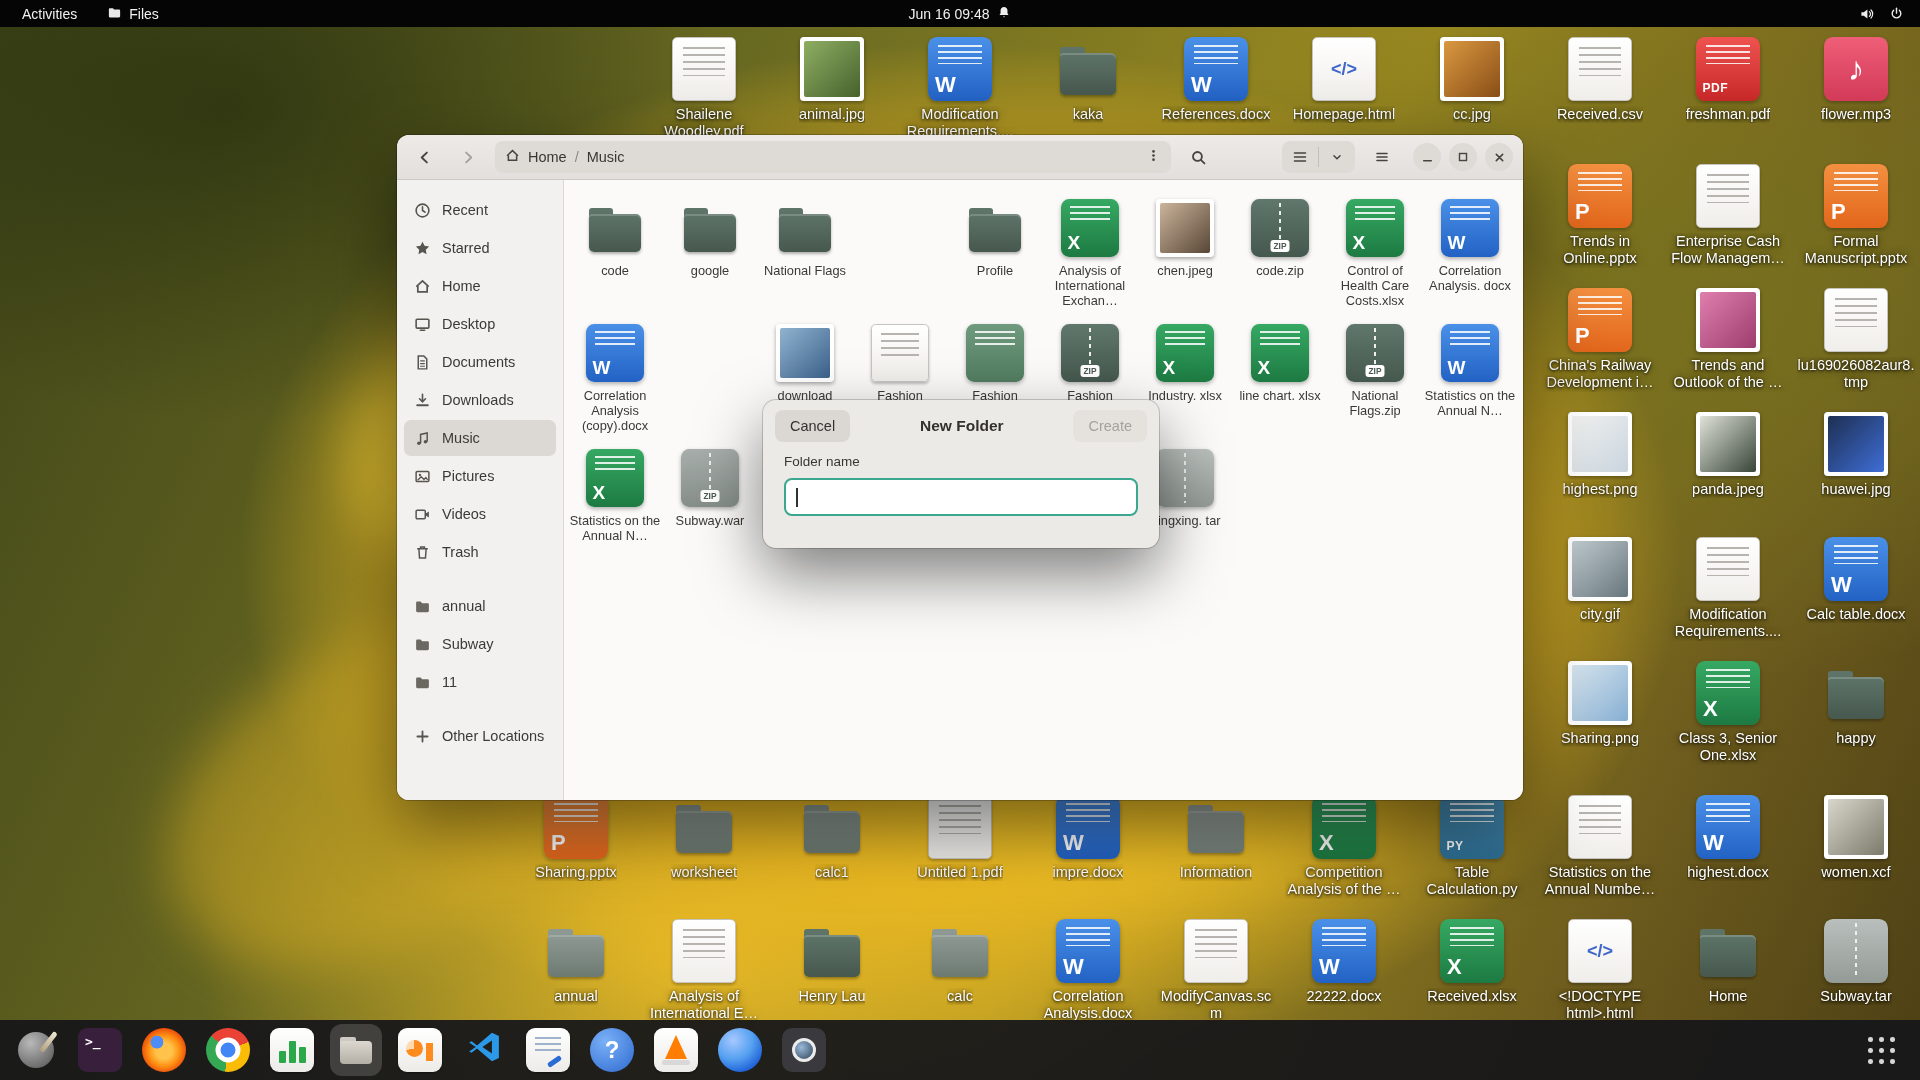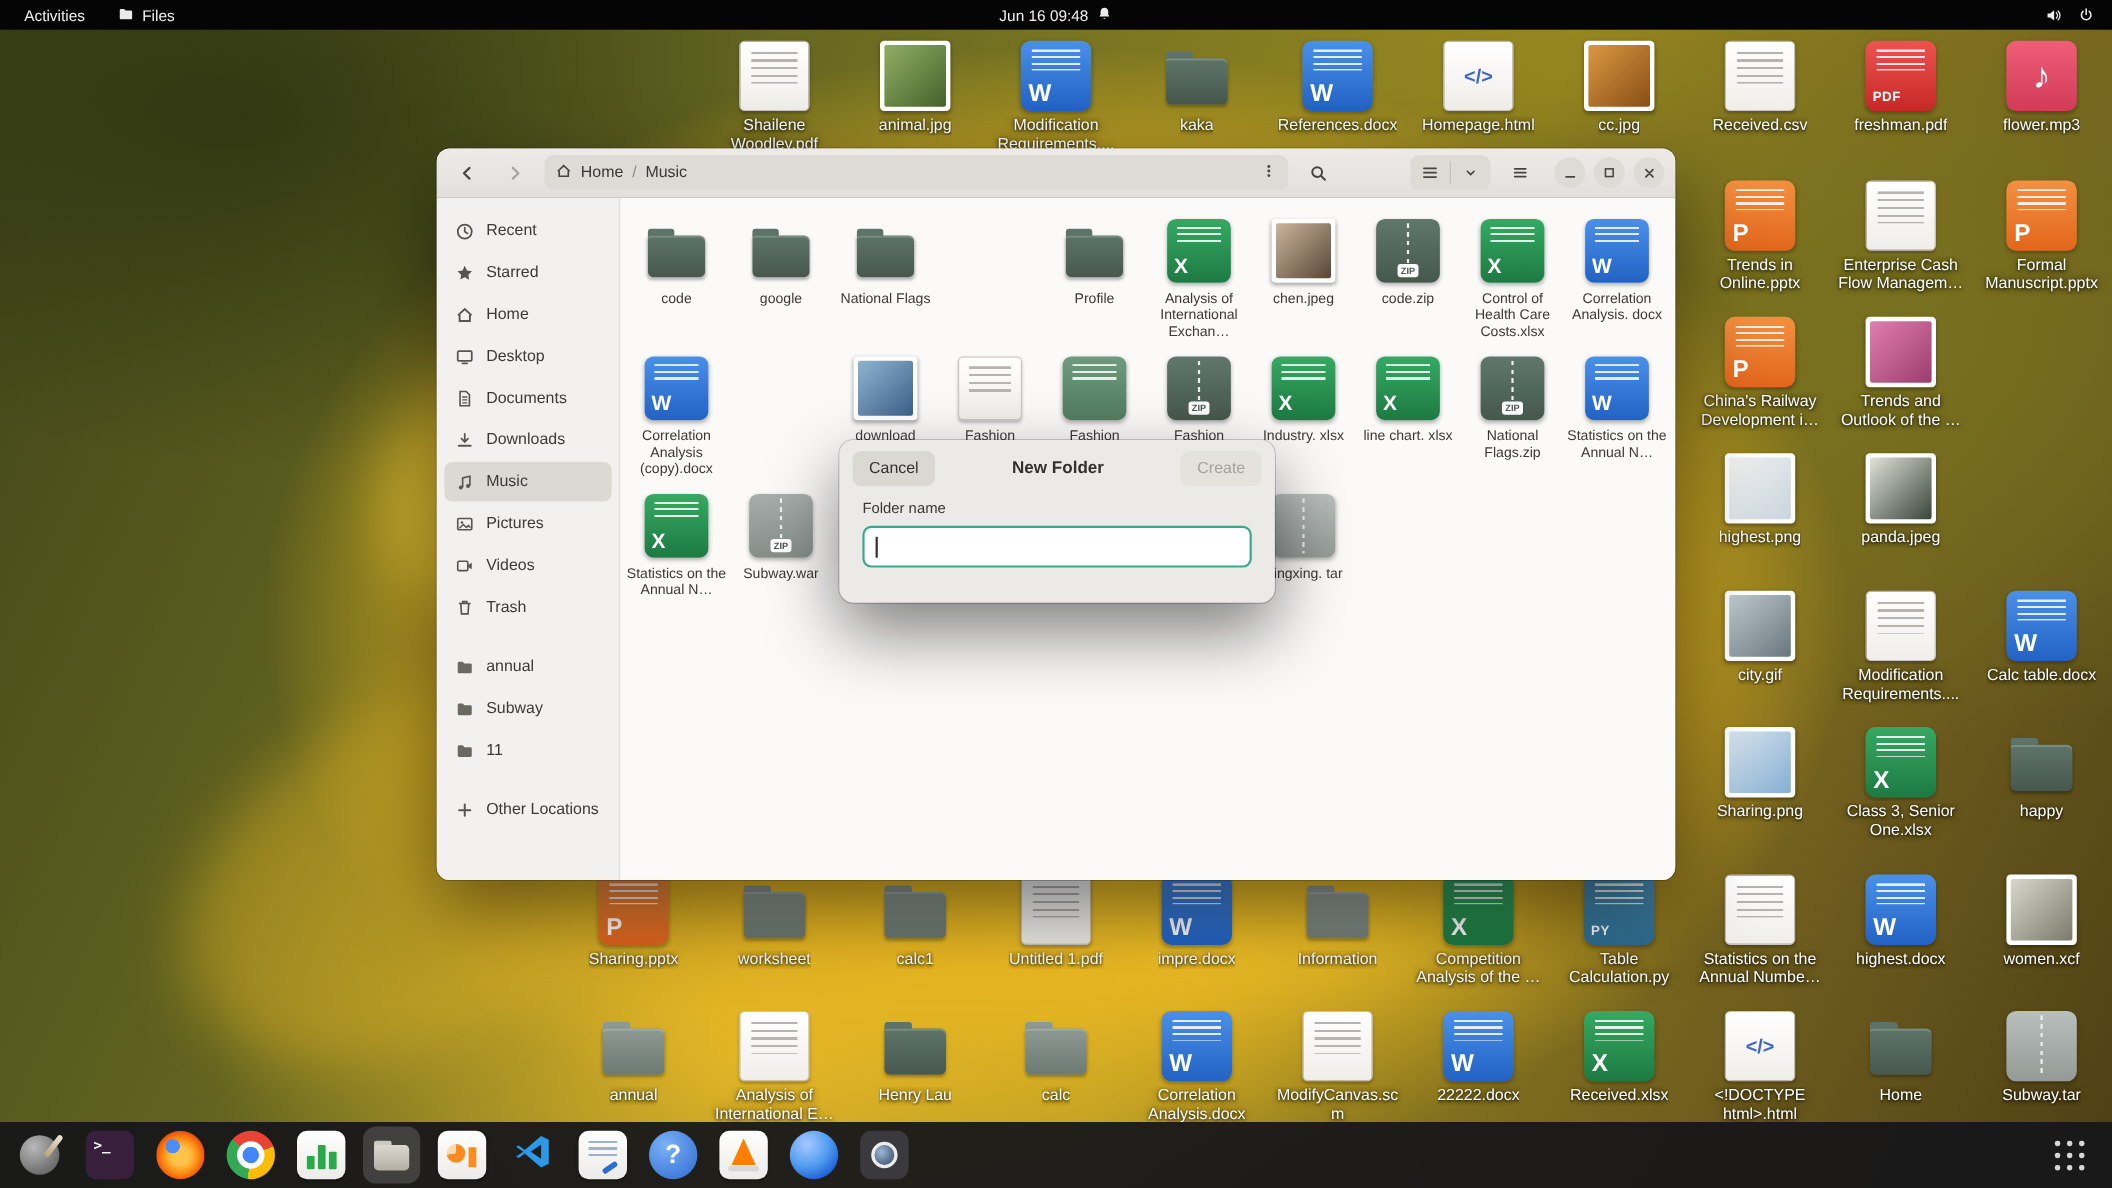--- a/index.html
+++ b/index.html
@@ -287,35 +287,51 @@
     <div class="desk-label">China's Railway Development i…</div>
     </div>
     <div class="desk-item" style="left: 1669px; top: 288px;">
     <div class="icon-box">
         <div class="fi fi-photo">
           <i style="background:linear-gradient(135deg,#e07fae,#9c3d6e)"></i>
         </div>
       </div>
     <div class="desk-label">Trends and Outlook of the …</div>
     </div>
+    <div class="desk-item" style="left: 1797px; top: 288px;">
+    <div class="icon-box">
+        <div class="fi fi-paper">
+          <i class="plines"></i>
+        </div>
+      </div>
+    <div class="desk-label">lu169026082aur8.tmp</div>
+    </div>
     <div class="desk-item" style="left: 1541px; top: 412px;">
     <div class="icon-box">
         <div class="fi fi-photo">
           <i style="background:linear-gradient(135deg,#f2f2f0,#c9d4de)"></i>
         </div>
       </div>
     <div class="desk-label">highest.png</div>
     </div>
     <div class="desk-item" style="left: 1669px; top: 412px;">
     <div class="icon-box">
         <div class="fi fi-photo">
           <i style="background:linear-gradient(135deg,#dfe2d8,#39453a)"></i>
         </div>
       </div>
     <div class="desk-label">panda.jpeg</div>
+    </div>
+    <div class="desk-item" style="left: 1797px; top: 412px;">
+    <div class="icon-box">
+        <div class="fi fi-photo">
+          <i style="background:linear-gradient(135deg,#1d2f52,#3f6ed6)"></i>
+        </div>
+      </div>
+    <div class="desk-label">huawei.jpg</div>
     </div>
     <div class="desk-item" style="left: 1541px; top: 537px;">
     <div class="icon-box">
         <div class="fi fi-photo">
           <i style="background:linear-gradient(135deg,#c2ccd0,#67767d)"></i>
         </div>
       </div>
     <div class="desk-label">city.gif</div>
     </div>
     <div class="desk-item" style="left: 1669px; top: 537px;">

